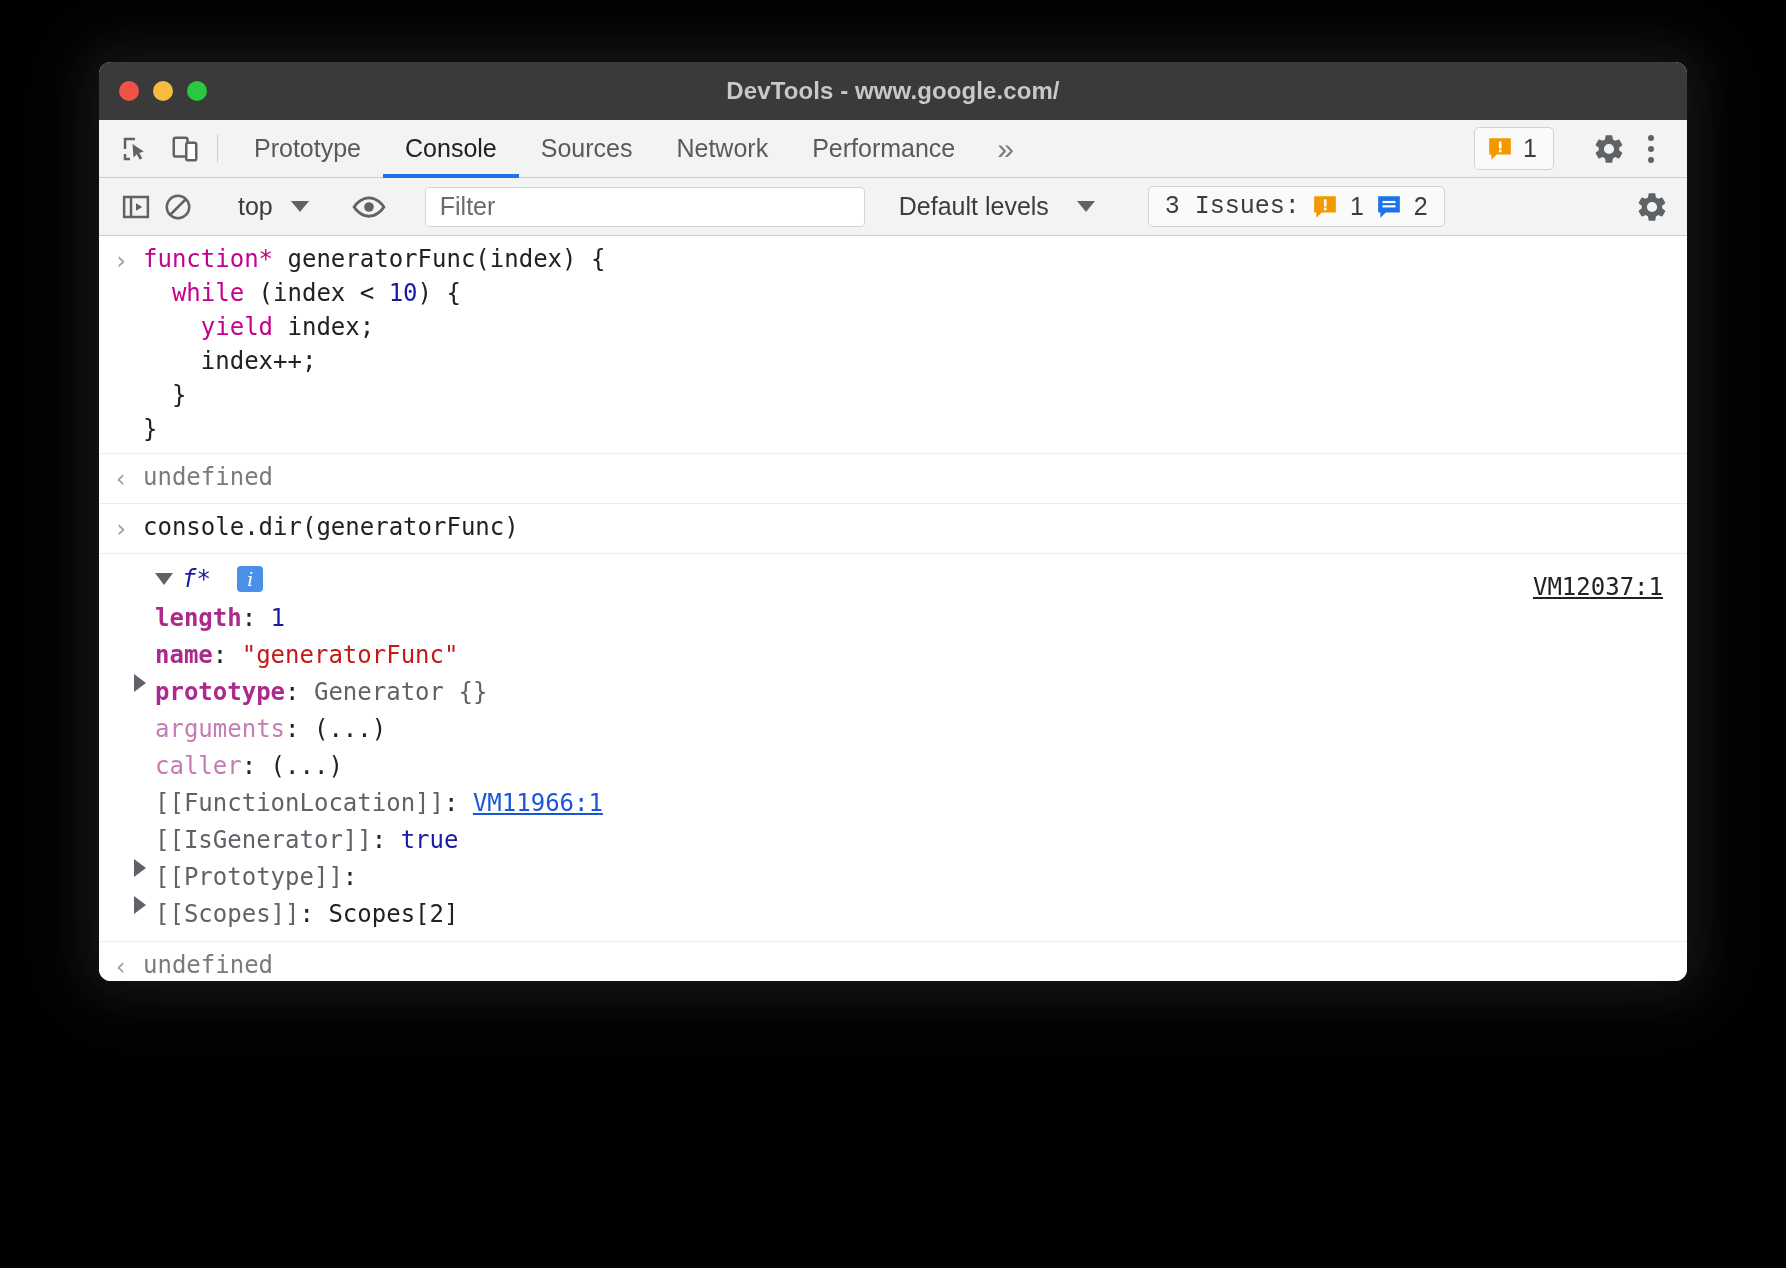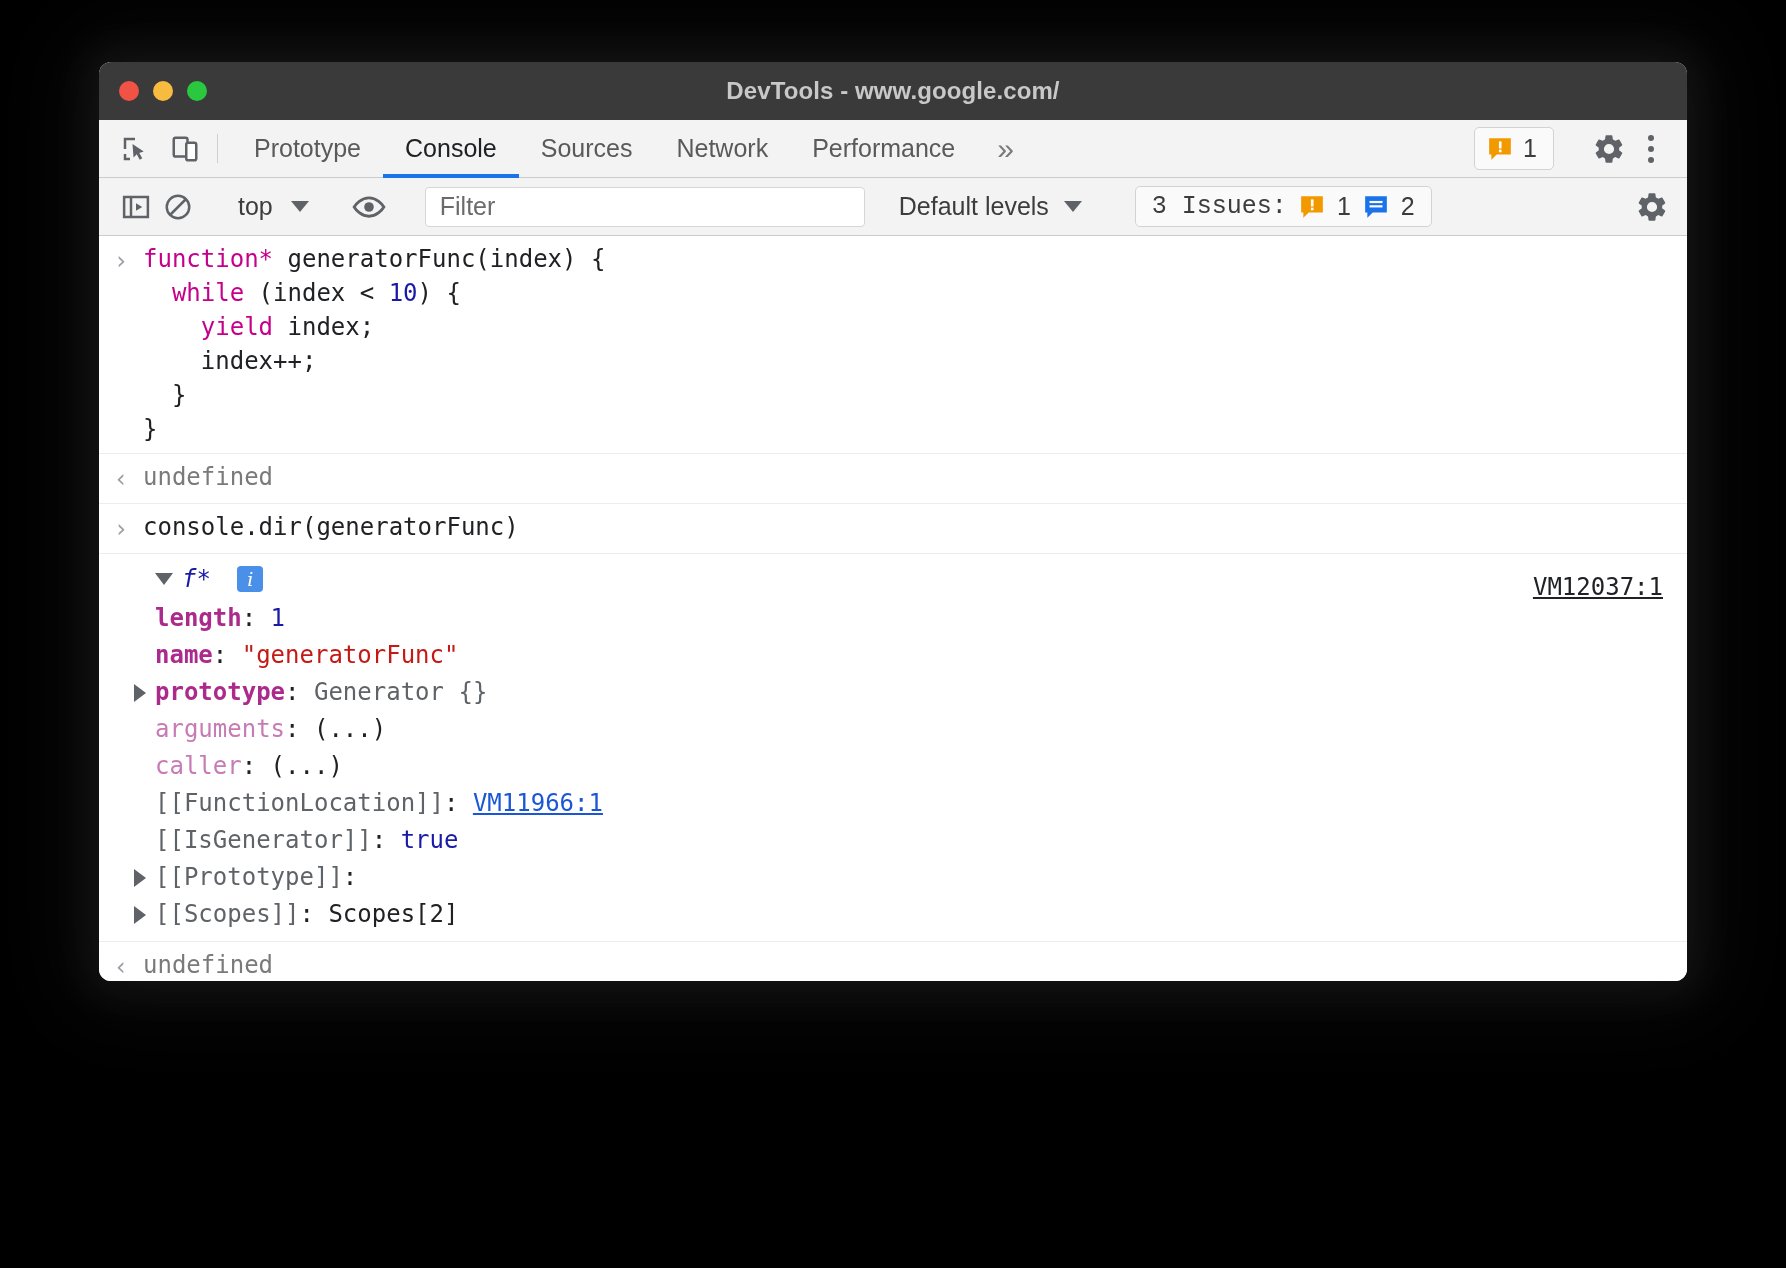--- a/index.html
+++ b/index.html
@@ -175,21 +175,21 @@
     border: 1px solid #d6d6d6;
     border-radius: 4px;
     font-size: 25px;
     color: #5f6368;
     padding: 0 14px;
     font-family: "Liberation Sans", sans-serif;
     margin-left: 6px;
   }
   .filter-input::placeholder { color: #6b6b6b; opacity: 1; }
   .levels {
-    display: flex; align-items: center; gap: 15px;
+    display: flex; align-items: center; gap: 28px;
     font-size: 25px; color: #3c3c3c;
     padding: 0 16px;
     margin-left: 18px;
     cursor: pointer;
     white-space: nowrap;
   }
   .issues-chip {
     display: flex;
     align-items: center;
     gap: 12px;
@@ -291,21 +291,21 @@
     right: 24px;
     top: 8px;
     color: #202124;
     text-decoration: underline;
     font-size: 24px;
     cursor: pointer;
   }
   .prop-list { padding-top: 2px; }
   .prop {
     display: flex;
-    align-items: center;
+    align-items: flex-start;
     padding-left: 56px;
     line-height: 37px;
     white-space: pre;
   }
   .prop .tri { margin-left: -21px; margin-right: 9px; }
   .pname-own { color: #ab2a8c; font-weight: bold; }
   .pname { color: #c77bb5; }
   .pname-internal { color: #5f6368; }
   .pval-num { color: #1a1aa6; }
   .pval-str { color: #c41a16; }

